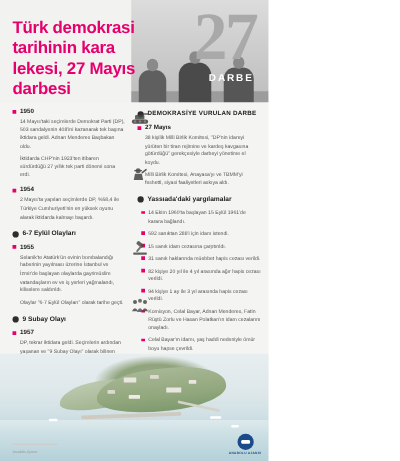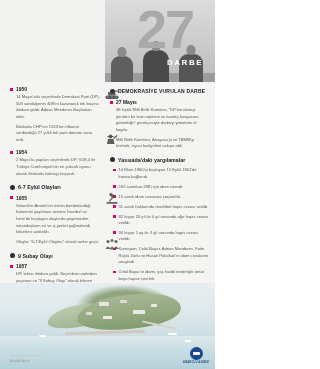--- a/index.html
+++ b/index.html
@@ -40,27 +40,27 @@
   }
   .fig1 { left: 6px; width: 22px; height: 26px; border-radius: 9px 9px 0 0; background:#5f5f5f;}
   .fig2 { left: 38px; width: 26px; height: 32px; border-radius: 10px 10px 0 0; background:#4a4a4a;}
   .fig3 { left: 74px; width: 24px; height: 28px; border-radius: 9px 9px 0 0; background:#565656;}
   .desk {
     position: absolute; left: 0; bottom: 0; width: 110px; height: 9px;
     background: #9c9c9c;
   }
   .big27 {
     position: absolute;
-    right: 22px; top: 2px;
+    right: 10px; top: 2px;
     font-size: 54px;
     font-weight: bold;
     letter-spacing: -2px;
     color: #a9a9a9;
     line-height: 1;
-    font-family: Liberation Sans, sans-serif;
+    font-family: Liberation Serif, serif;
   }
   .mayis-label {
     position: absolute;
     right: 12px; top: 58px;
     font-size: 8px;
     font-weight: bold;
     letter-spacing: 1.5px;
     color: #ffffff;
   }
   .title-block {
@@ -286,20 +286,24 @@
           <div class="head"></div>
         </div>
       <div class="fig fig2">
           <div class="head"></div>
         </div>
       <div class="fig fig3">
           <div class="head"></div>
         </div>
       <div class="big27">27</div>
       <div class="mayis-label">DARBE</div>
+    </div>
+    <div class="title-block">
+      <div class="title">Türk demokrasi tarihinin kara lekesi, 27 Mayıs darbesi</div>
+
     </div>
   </div>
 
   <div class="body">
 
     <div class="col-left">
 
       <div class="entry">
         <div class="entry-head">
             <div class="sq"></div>

